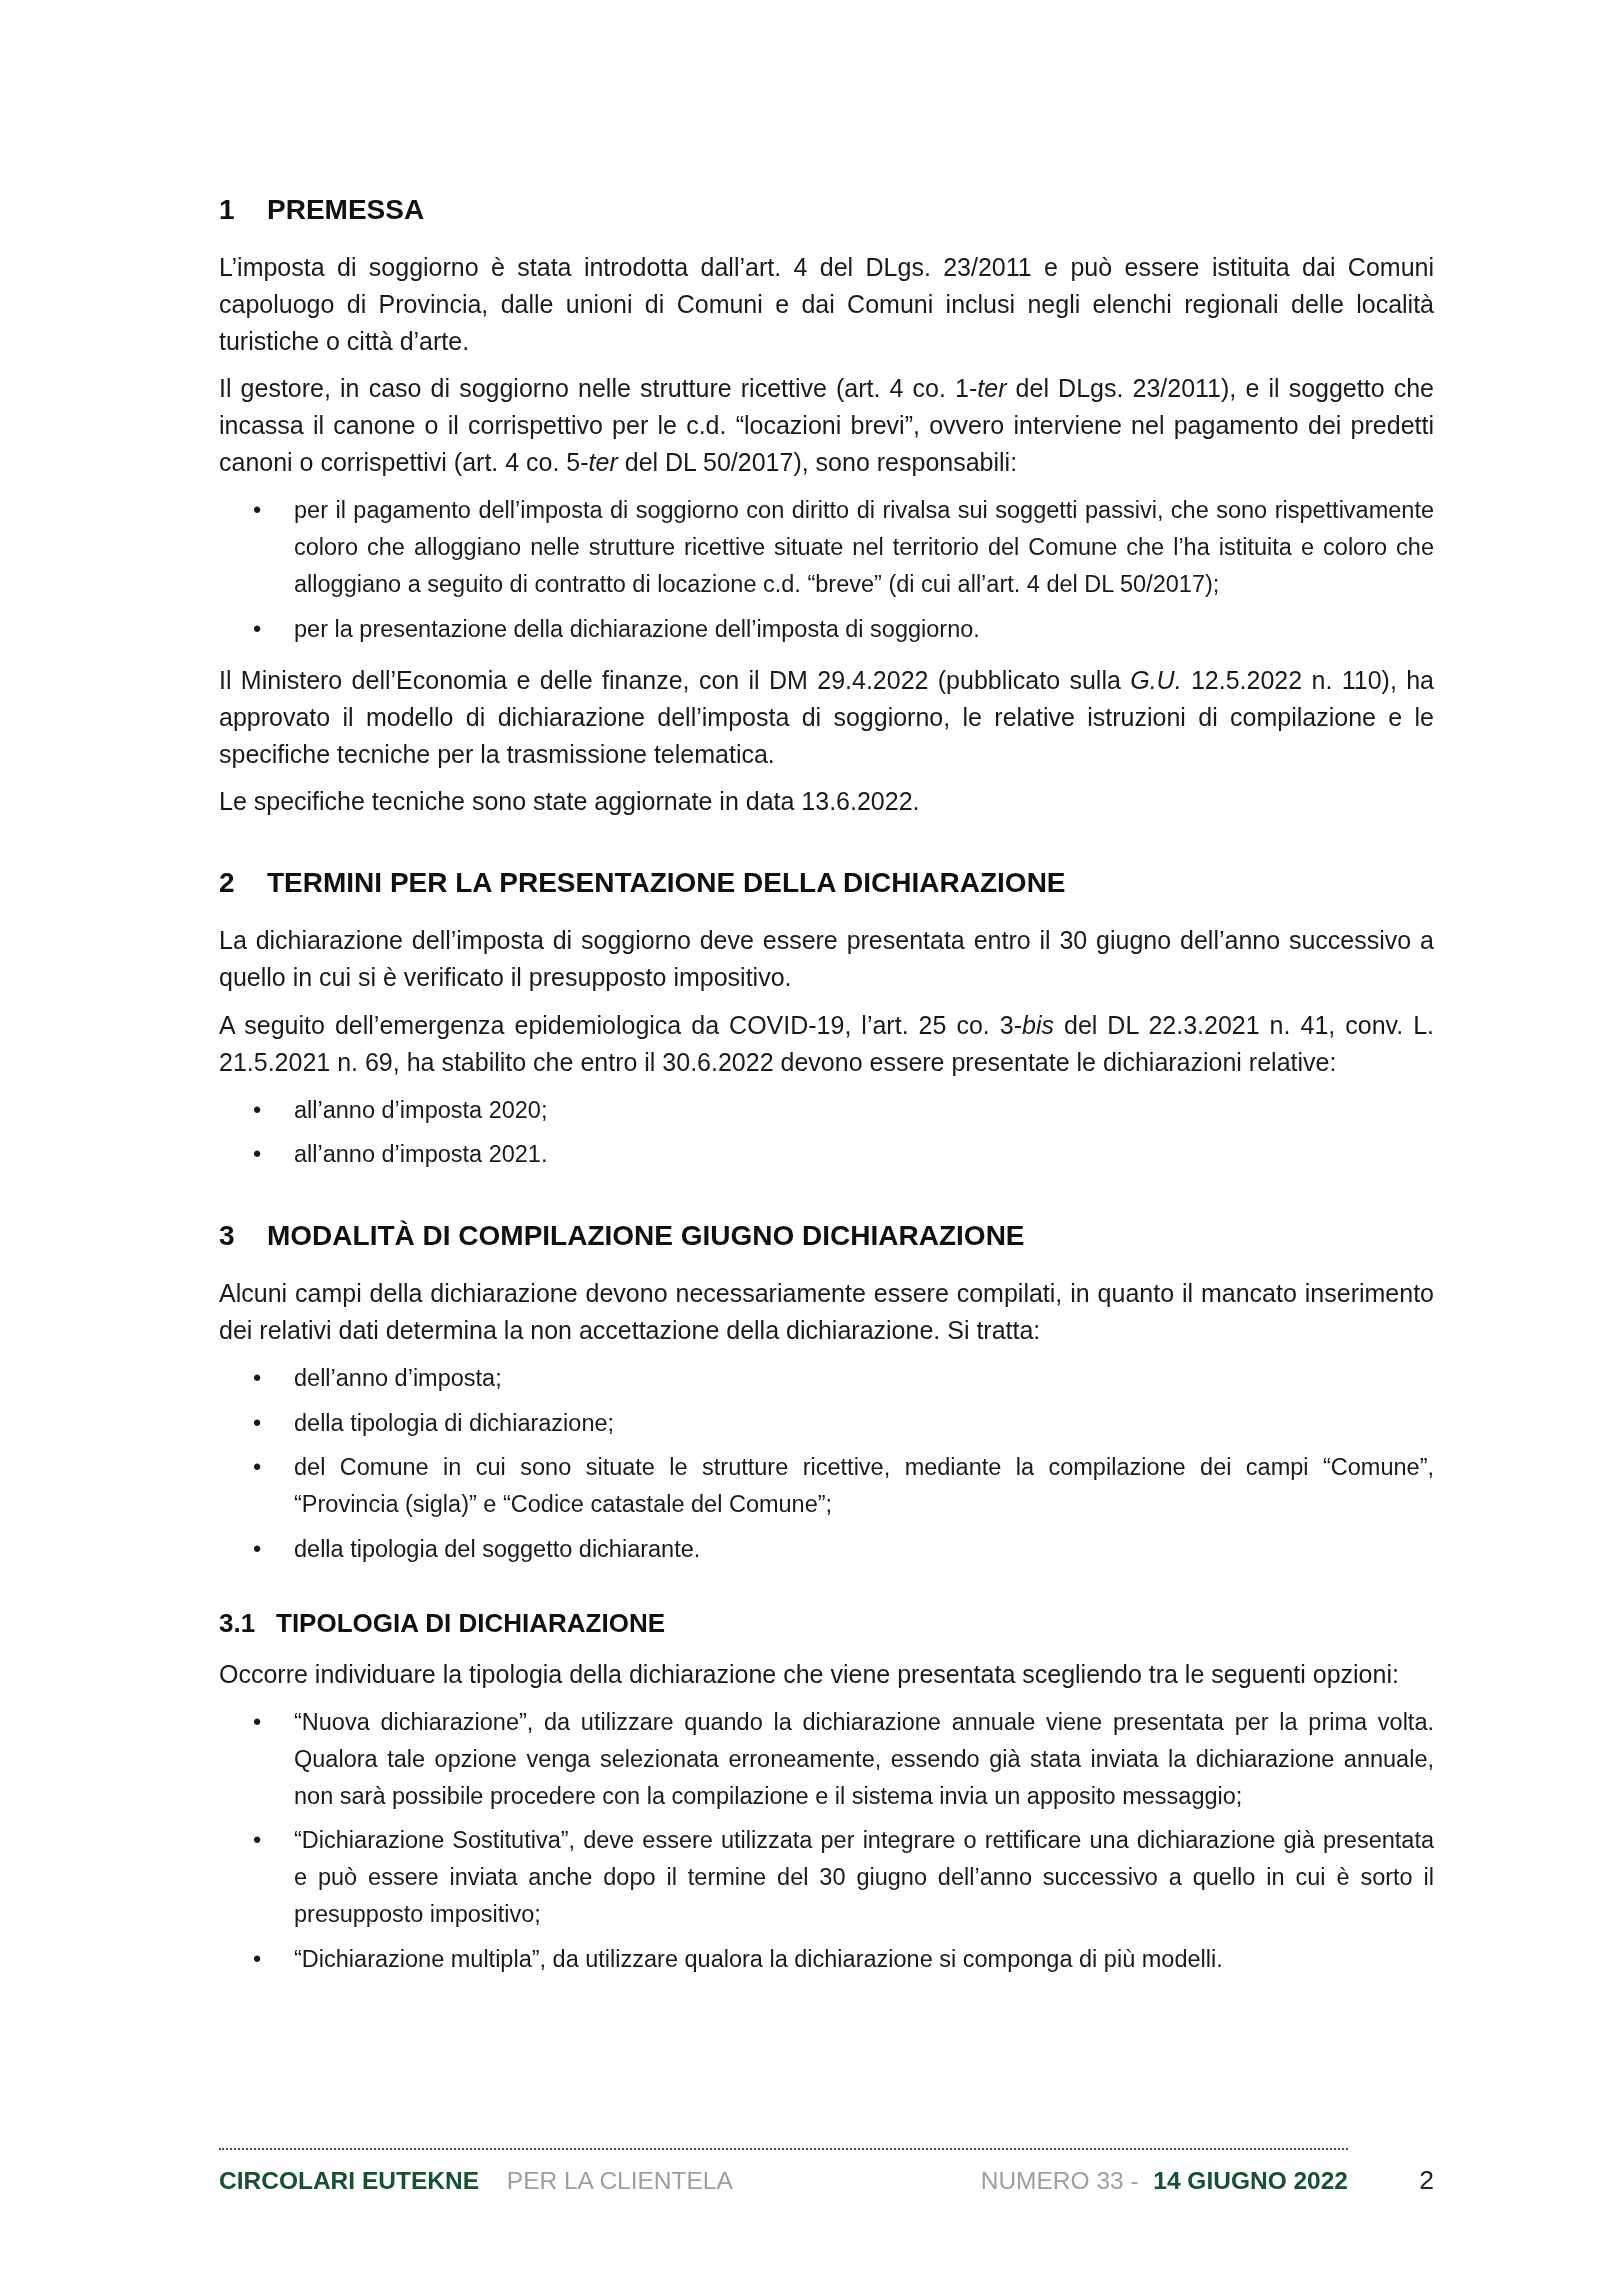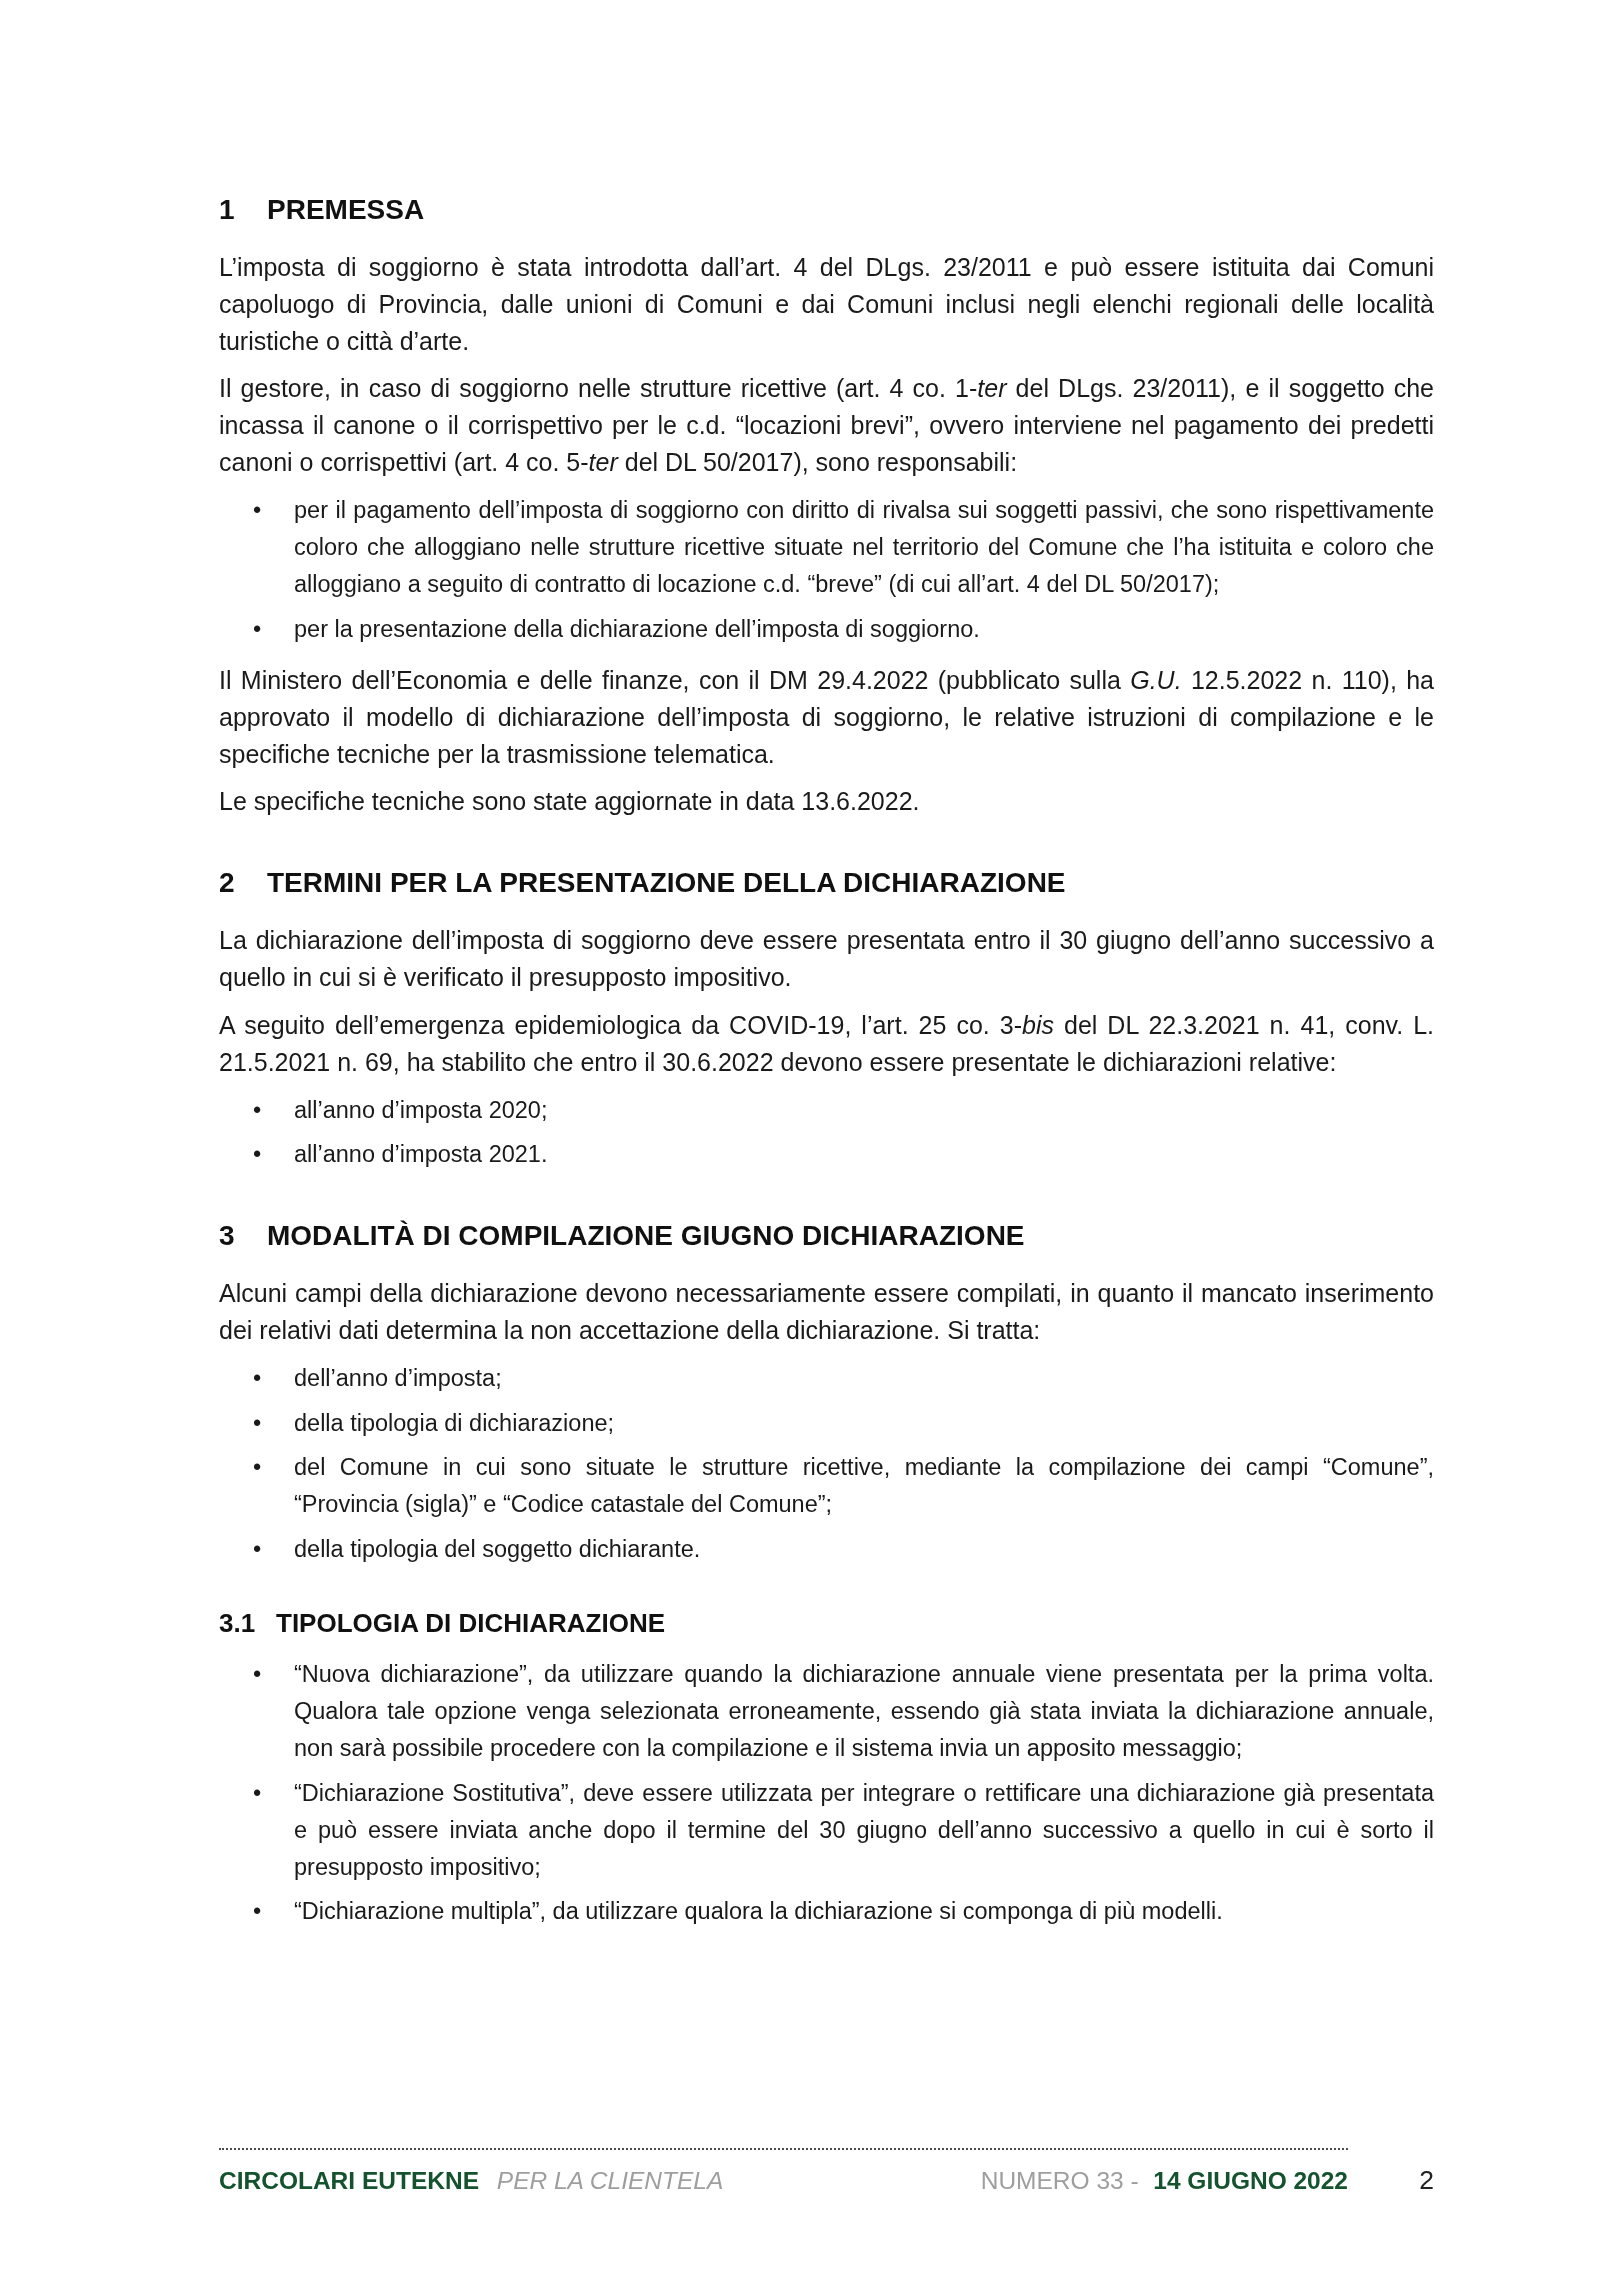--- a/index.html
+++ b/index.html
@@ -54,21 +54,21 @@
     width:1129px;height:0;
     border-top:2.9px dotted #4d4d4d;
   }
   .frow{
     display:flex;align-items:baseline;
     margin-top:15.7px;
     font-size:24.5px;line-height:29px;
   }
   .fbold{font-weight:bold;color:#14532d;}
   .flight{color:#9e9e9e;}
-  .fleft .flight{margin-left:11px;font-style:italic;}
+  .fleft .flight{margin-left:21px;}
   .fright{margin-left:auto;color:#8a8a8a;text-align:right;}
   .fright .fbold{margin-left:7.8px;}
   .fpage{
     flex:none;width:86px;text-align:right;
     font-size:26.5px;color:#222;font-weight:normal;
   }
 </style>
 </head>
 <body>
 
@@ -105,20 +105,21 @@
       <ul class="blist">
         <li class="bitem"><span class="dot">•</span><span class="litext">dell’anno d’imposta;</span></li>
         <li class="bitem"><span class="dot">•</span><span class="litext">della tipologia di dichiarazione;</span></li>
         <li class="bitem"><span class="dot">•</span><span class="litext">del Comune in cui sono situate le strutture ricettive, mediante la compilazione dei campi “Comune”, “Provincia (sigla)” e “Codice catastale del Comune”;</span></li>
         <li class="bitem"><span class="dot">•</span><span class="litext">della tipologia del soggetto dichiarante.</span></li>
       </ul>
       <div class="h2">
         <span class="hnum">3.1</span>
         <span class="htitle">TIPOLOGIA DI DICHIARAZIONE</span>
       </div>
+      <p class="para">Occorre individuare la tipologia della dichiarazione che viene presentata scegliendo tra le seguenti opzioni:</p>
       <ul class="blist">
         <li class="bitem"><span class="dot">•</span><span class="litext">“Nuova dichiarazione”, da utilizzare quando la dichiarazione annuale viene presentata per la prima volta. Qualora tale opzione venga selezionata erroneamente, essendo già stata inviata la dichiarazione annuale, non sarà possibile procedere con la compilazione e il sistema invia un apposito messaggio;</span></li>
         <li class="bitem"><span class="dot">•</span><span class="litext">“Dichiarazione Sostitutiva”, deve essere utilizzata per integrare o rettificare una dichiarazione già presentata e può essere inviata anche dopo il termine del 30 giugno dell’anno successivo a quello in cui è sorto il presupposto impositivo;</span></li>
         <li class="bitem"><span class="dot">•</span><span class="litext">“Dichiarazione multipla”, da utilizzare qualora la dichiarazione si componga di più modelli.</span></li>
       </ul>
     </main>
 
   <footer class="page-footer">
     <div class="dotline"></div>
     <div class="frow">

